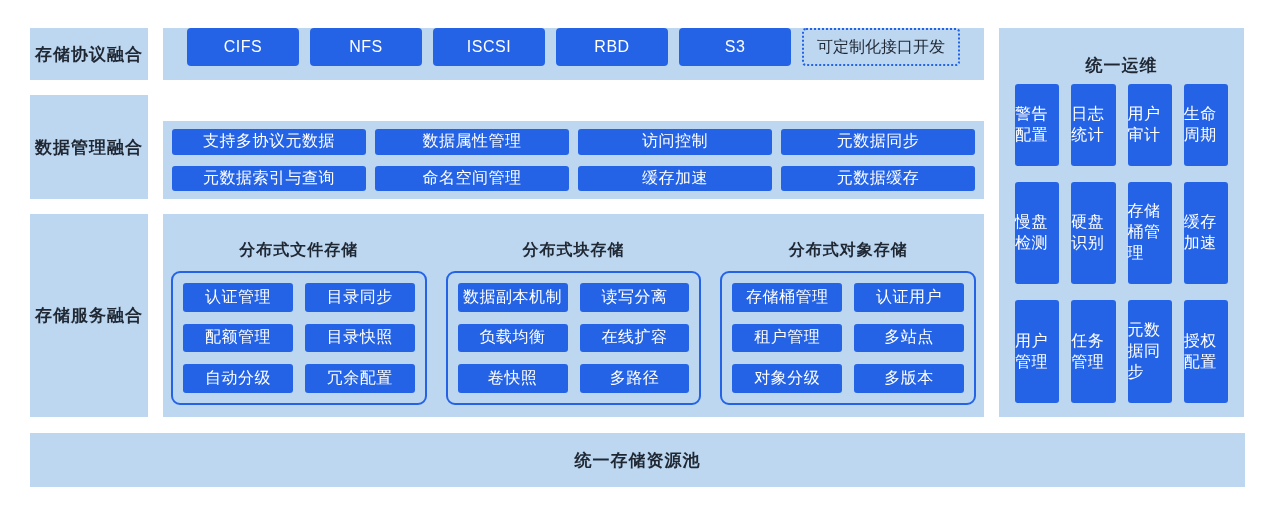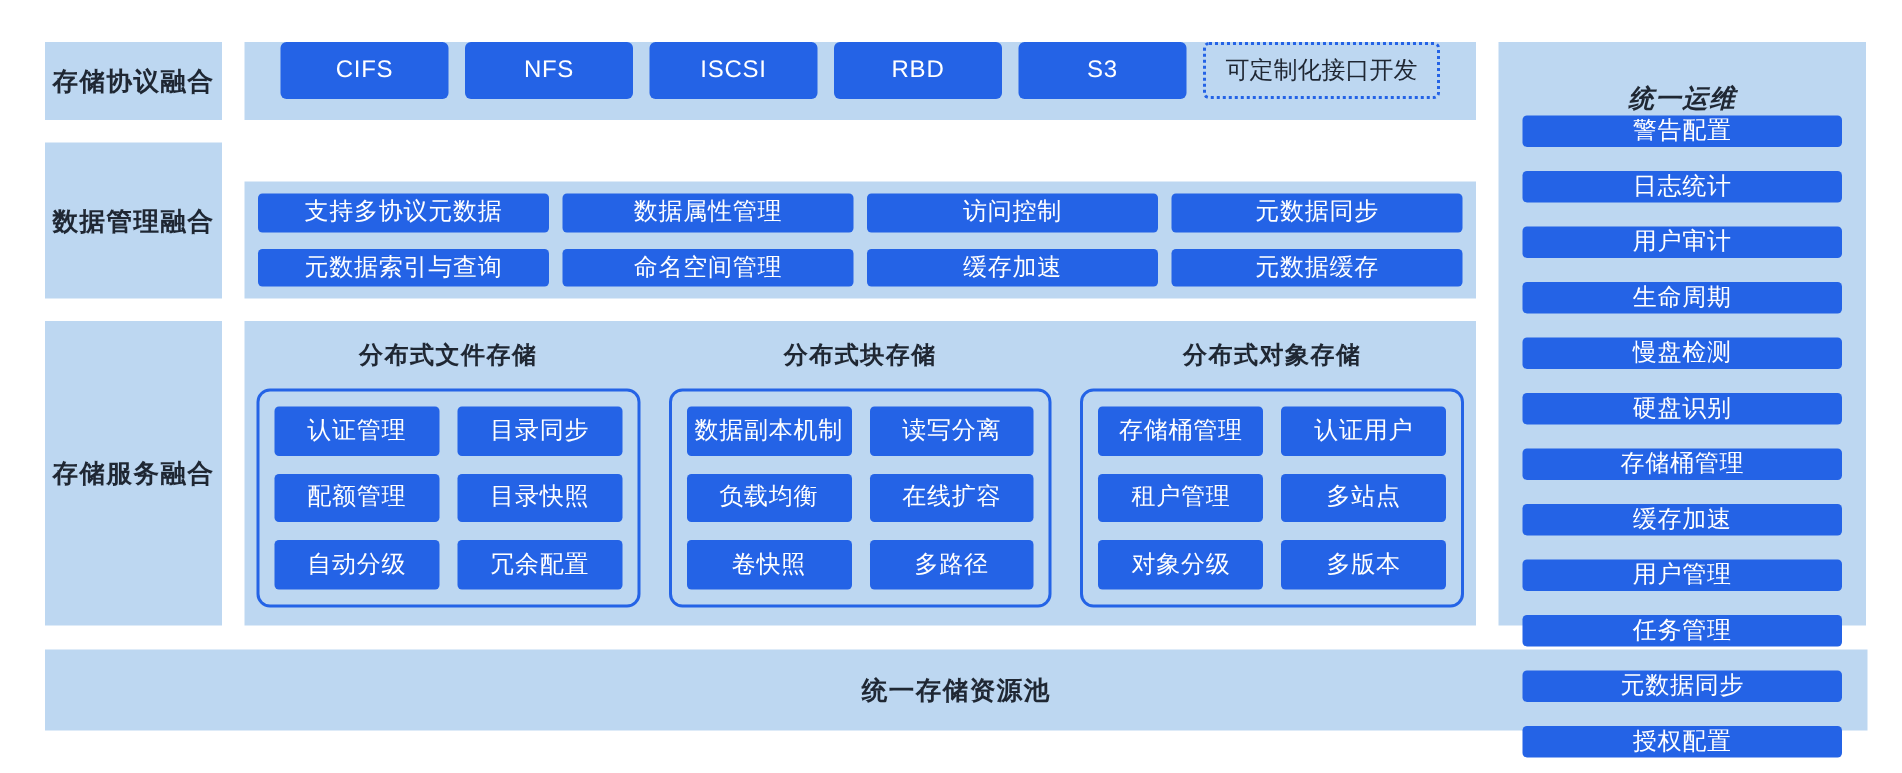--- a/index.html
+++ b/index.html
@@ -46,45 +46,45 @@
     display:grid; grid-template-columns:repeat(4,1fr);
     gap:11px 9px; padding:8px 9px;margin-top:26px;
   }
   .blk {
     background:var(--accent); color:#fff; border-radius:3px;
     display:flex; align-items:center; justify-content:center;
     font-size:16px; letter-spacing:0.5px;
   }
 
   
-  .svc-panel { display:flex; gap:19px; padding:10px 8px 12px; }
+  .svc-panel { display:flex; gap:19px; padding:22px 8px 12px; }
   .svc-group { flex:1; display:flex; flex-direction:column; }
   .svc-title {
     text-align:center; font-size:16px; font-weight:bold; color:var(--ink);
     height:28px; line-height:28px; margin-bottom:7px; letter-spacing:1px;
   }
   .svc-box {
     flex:1; border:2px solid var(--accent); border-radius:9px;
     padding:10px; display:grid; grid-template-columns:1fr 1fr;
     gap:12px 12px;
   }
 
   
   .ops-panel {
     grid-column:3; grid-row:1 / span 3;
     background:var(--panel);
     display:flex; flex-direction:column;
     padding:14px 16px 14px 16px;
   }
   .ops-title {
     text-align:center; font-size:17px; font-weight:bold; color:var(--ink);
-    padding:12px 0 0 0; height:42px; letter-spacing:1px;font-style:italic;
+    padding:12px 0 0 0; height:42px; letter-spacing:1px;
   }
   .ops-grid {
-    flex:1; display:grid; grid-template-columns:1fr;
+    flex:1; display:grid; grid-template-columns:1fr 1fr 1fr 1fr;
     gap:16px 12px;
   }
 
   
   .footer-bar {
     margin-top:16px; width:1215px; height:54px; background:var(--panel);
     display:flex; align-items:center; justify-content:center;
     font-size:17px; font-weight:bold; color:var(--ink); letter-spacing:1px;
   }
 </style>

